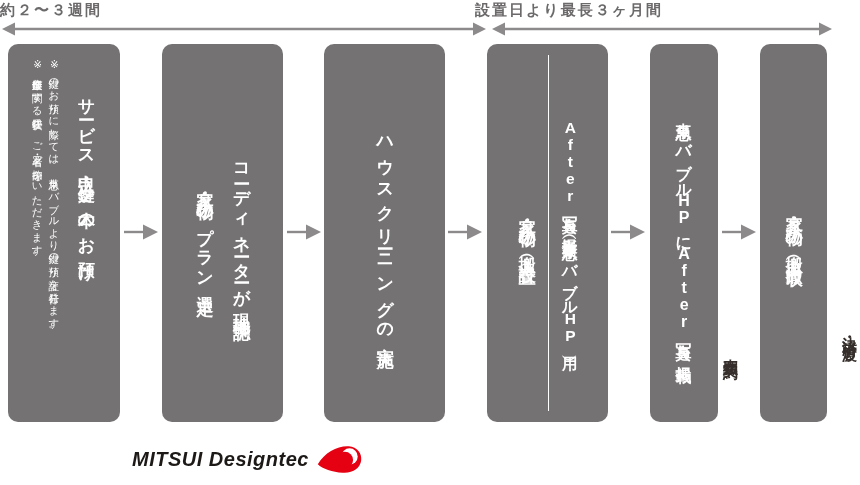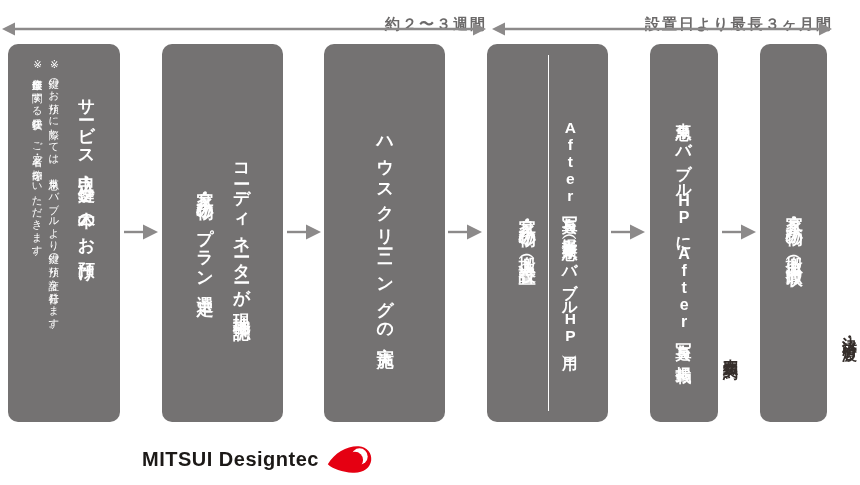--- a/index.html
+++ b/index.html
@@ -1,24 +1,24 @@
 <!DOCTYPE html>
 <html><head>
 <meta charset="utf-8">
 <style>
   html,body{margin:0;padding:0;background:#fff;}
   .canvas{
     position:relative;width:860px;height:485px;background:#ffffff;overflow:hidden;
     font-family:"Liberation Sans","DejaVu Sans",sans-serif;
   }
   
-  .tl-label{position:absolute;top:1px;display:flex;justify-content:flex-end;align-items:baseline;
-    color:#6b6969;white-space:nowrap;margin-top:14px;}
+  .tl-label{position:absolute;top:1px;display:flex;justify-content:flex-start;align-items:baseline;
+    color:#6b6969;white-space:nowrap;}
   .tl-label.tl1{left:0;width:487px;}
-  .tl-label.tl2{left:493px;width:340px;}
+  .tl-label.tl2{left:475px;width:340px;}
   .tl-strong{font-size:15px;font-weight:700;letter-spacing:2px;}
   .tl-note{font-size:12.5px;font-weight:700;letter-spacing:0.5px;margin-left:16px;}
   .harrow{position:absolute;top:22px;height:14px;}
   
   .box{
     position:absolute;top:44px;height:378px;background:#747272;border-radius:10px;
     display:flex;flex-direction:row-reverse;justify-content:center;align-items:center;
     box-sizing:border-box;
   }
   .b1{left:8px;width:112px;align-items:flex-start;}
@@ -37,21 +37,21 @@
   .b4 .t-main{font-size:15.5px;letter-spacing:1.5px;}
   .b5 .t-main{font-size:16px;letter-spacing:1.5px;}
   .divider{width:1.5px;height:356px;background:#ffffff;align-self:center;}
   .step-arrow{position:absolute;top:224px;height:16px;}
   
   .milestone{position:absolute;writing-mode:vertical-rl;text-orientation:mixed;
     color:#352e2b;font-weight:700;font-size:15px;letter-spacing:2px;line-height:1.3;}
   .ms-contract{left:721px;top:347px;}
   .ms-handover{left:840px;top:325px;}
   
-  .logo{position:absolute;left:142px;top:444px;display:flex;align-items:center;gap:7px;}
+  .logo{position:absolute;left:132px;top:444px;display:flex;align-items:center;gap:7px;font-style:italic;}
   .logo-text{font-size:20px;font-weight:700;color:#1c1917;letter-spacing:0.5px;white-space:nowrap;}
 </style>
 </head>
 <body>
 
 <div class="canvas">
 
   <div class="tl-label tl1">
     <span class="tl-strong">約２〜３週間</span>
   </div>

